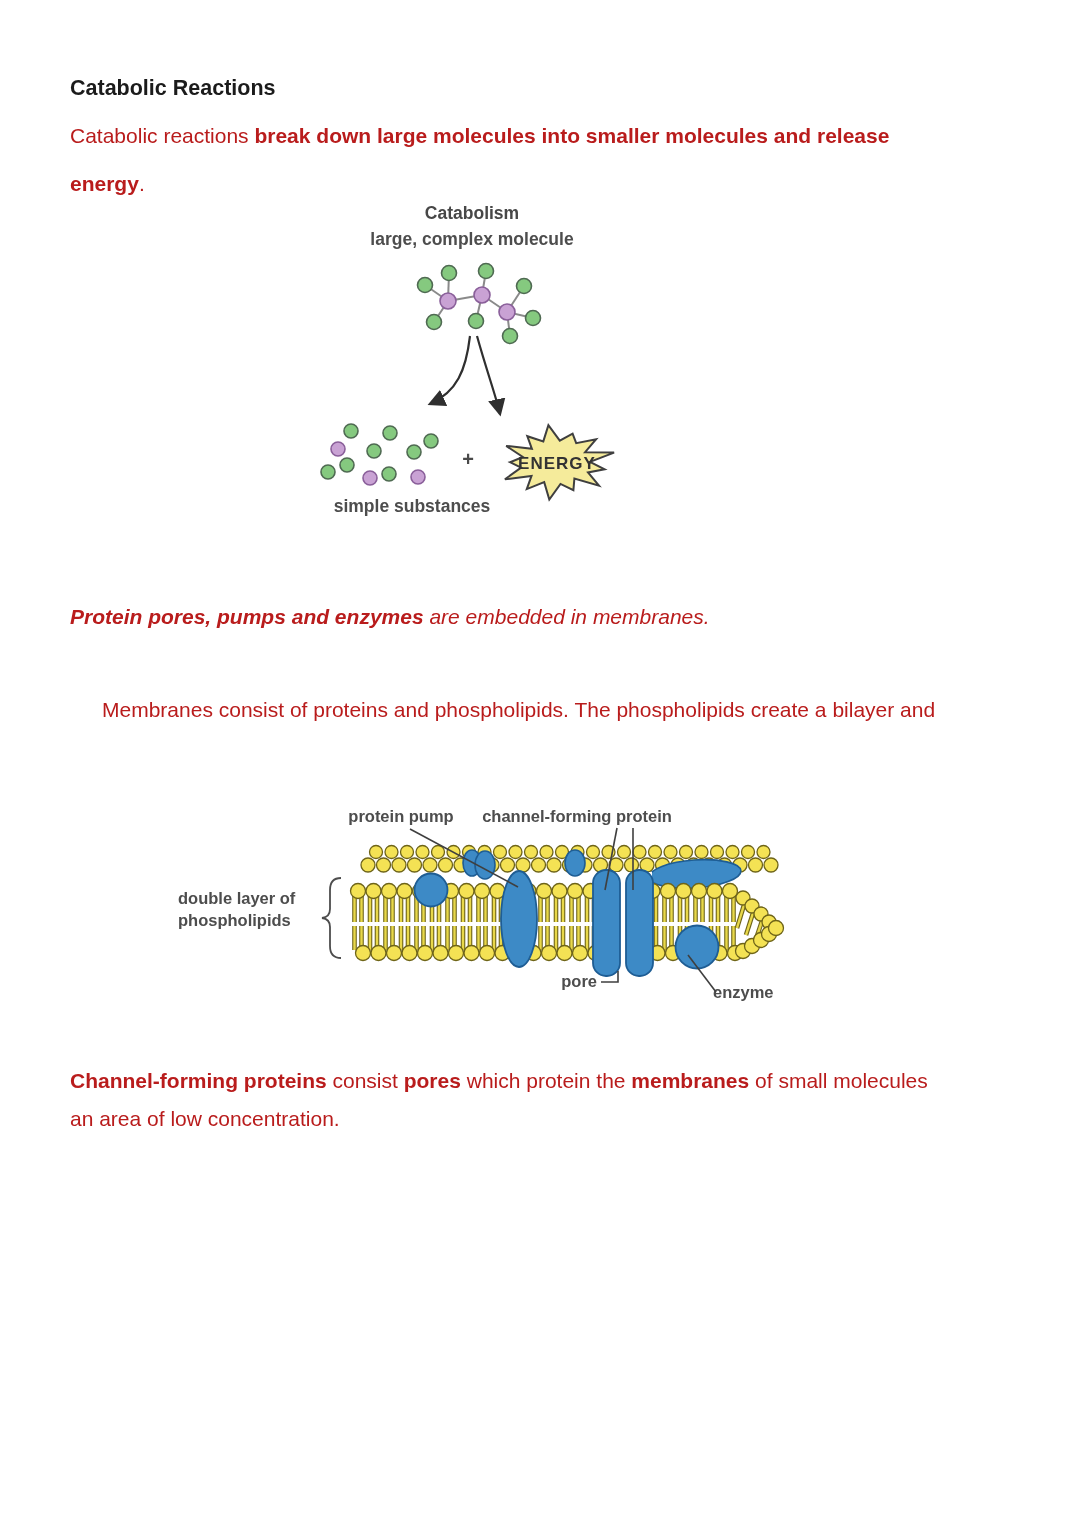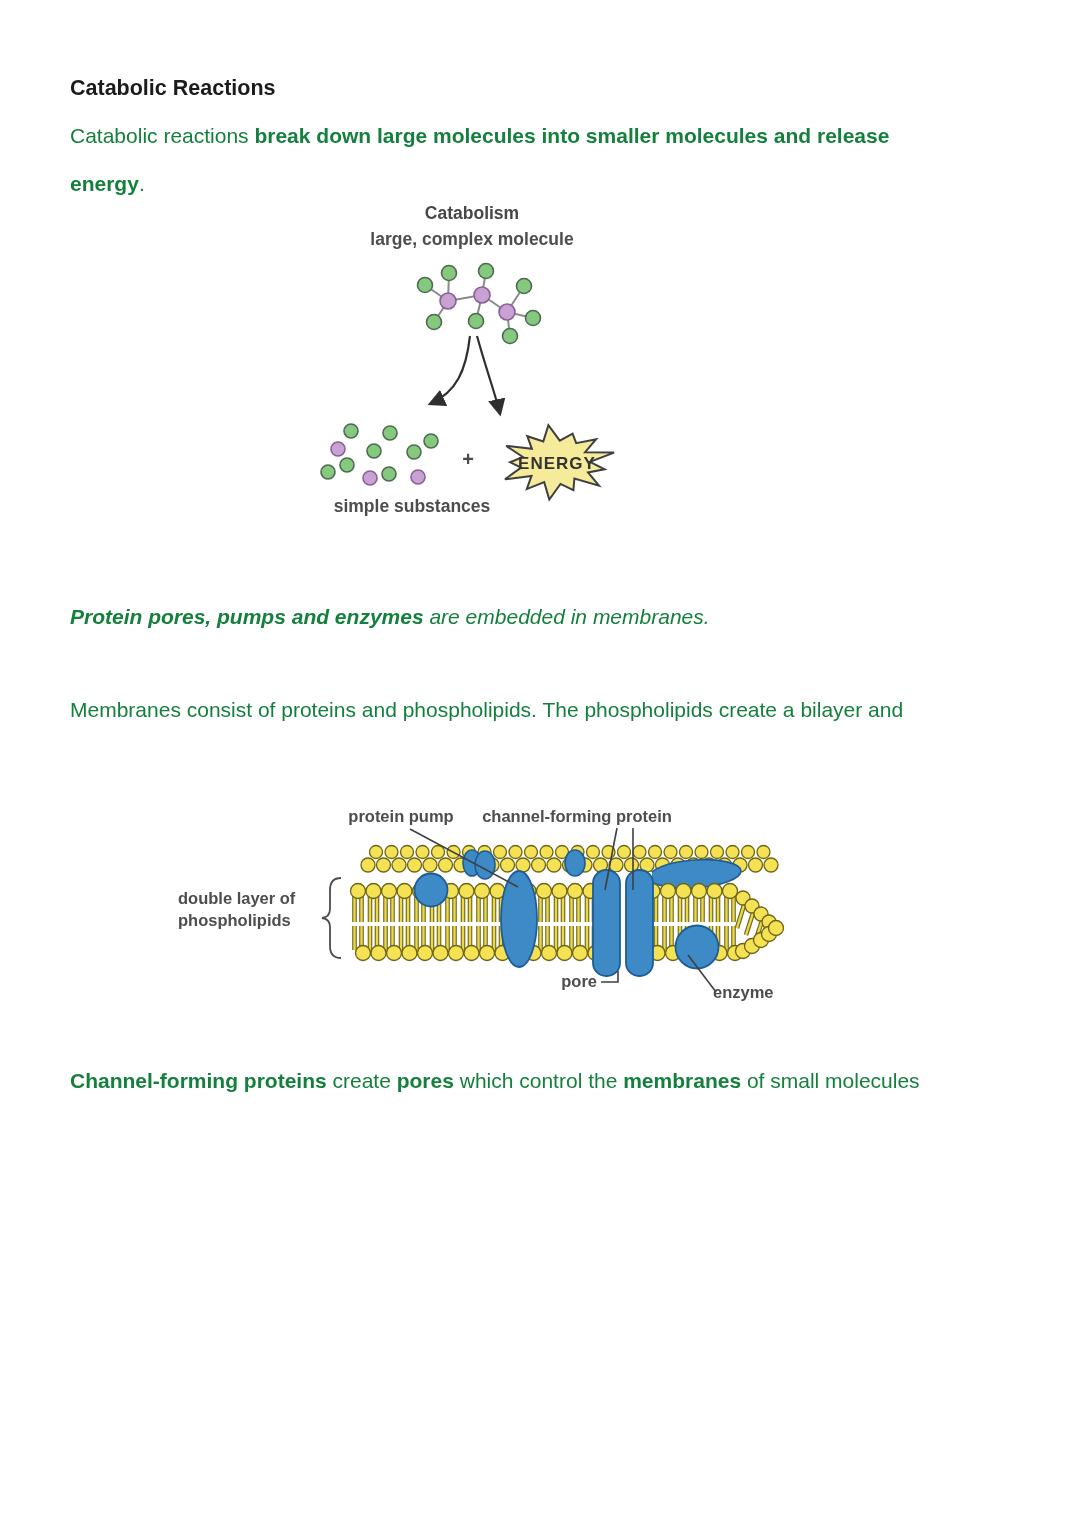--- a/index.html
+++ b/index.html
@@ -1,18 +1,18 @@
 <!DOCTYPE html>
 <html><head>
 <meta charset="utf-8">
 <style>
   html,body{margin:0;padding:0;background:#ffffff;}
   .page{position:relative;width:1080px;height:1306px;background:#ffffff;overflow:hidden;
         font-family:"Liberation Sans",sans-serif;color:#1b1b1b;}
-  .txt{position:absolute;left:70px;font-size:21px;color:#15803d;}
+  .txt{position:absolute;left:70px;font-size:21px;color:#b91c1c;}
   .line{white-space:nowrap;}
   .lh-wide .line{line-height:48px;}
   .lh-norm .line{line-height:37.5px;}
   .b{font-weight:700;}
   .heading{position:absolute;left:70px;top:76px;font-size:21.5px;font-weight:700;}
   svg{position:absolute;overflow:visible;}
   .dlabel{font-family:"Liberation Sans",sans-serif;font-size:16.5px;font-weight:600;fill:#4d4d4d;}
   .dtitle{font-family:"Liberation Sans",sans-serif;font-size:17.5px;font-weight:700;fill:#474747;}
   .dsub{font-family:"Liberation Sans",sans-serif;font-size:17.5px;font-weight:600;fill:#4d4d4d;}
   .energy-txt{font-family:"Liberation Sans",sans-serif;font-size:17px;font-weight:700;fill:#333333;letter-spacing:1px;}
@@ -96,21 +96,21 @@
 
     <text class="dsub" x="112" y="312" text-anchor="middle">simple substances</text>
   </svg>
 
   <div class="txt lh-norm" style="top:598px;font-style:italic;">
     <div class="line">
       <span class="b">Protein pores, pumps and enzymes</span><span> are embedded in membranes.</span>
     </div>
   </div>
 
-  <div class="txt lh-norm" style="top:691px;">
+  <div class="txt lh-norm" style="top:691px;margin-left:32px;">
     <div class="line">Membranes consist of proteins and phospholipids. The phospholipids create a bilayer and</div>
   </div>
 
   <svg id="membrane-svg" style="left:160px;top:795px;" width="700" height="215" viewBox="0 0 700 215">
     <g id="m-tails">
         <line x1="194.5" y1="101" x2="194.5" y2="127" stroke="#6e6418" stroke-width="4.6"></line>
         <line x1="194.5" y1="101" x2="194.5" y2="127" stroke="#e8d84a" stroke-width="2.4"></line>
         <line x1="201.5" y1="101" x2="201.5" y2="127" stroke="#6e6418" stroke-width="4.6"></line>
         <line x1="201.5" y1="101" x2="201.5" y2="127" stroke="#e8d84a" stroke-width="2.4"></line>
         <line x1="194.5" y1="131" x2="194.5" y2="155" stroke="#6e6418" stroke-width="4.6"></line>
@@ -466,17 +466,18 @@
 
     <text class="dlabel" x="437" y="192" text-anchor="end">pore</text>
     <polyline class="ptr" points="441,187 458,187 458,176"></polyline>
 
     <text class="dlabel" x="553" y="203">enzyme</text>
     <line class="ptr" x1="556" y1="197" x2="528" y2="160"></line>
   </svg>
 
   <div class="txt lh-norm" style="top:1062px;">
     <div class="line">
-      <span class="b">Channel-forming proteins</span><span> create </span><span class="b">pores</span><span> which control the </span><span class="b">membranes</span><span> of small molecules</span>
+      <span class="b">Channel-forming proteins</span><span> consist </span><span class="b">pores</span><span> which protein the </span><span class="b">membranes</span><span> of small molecules</span>
     </div>
+    <div class="line">an area of low concentration.</div>
   </div>
 
 </div>
 
 </body></html>

